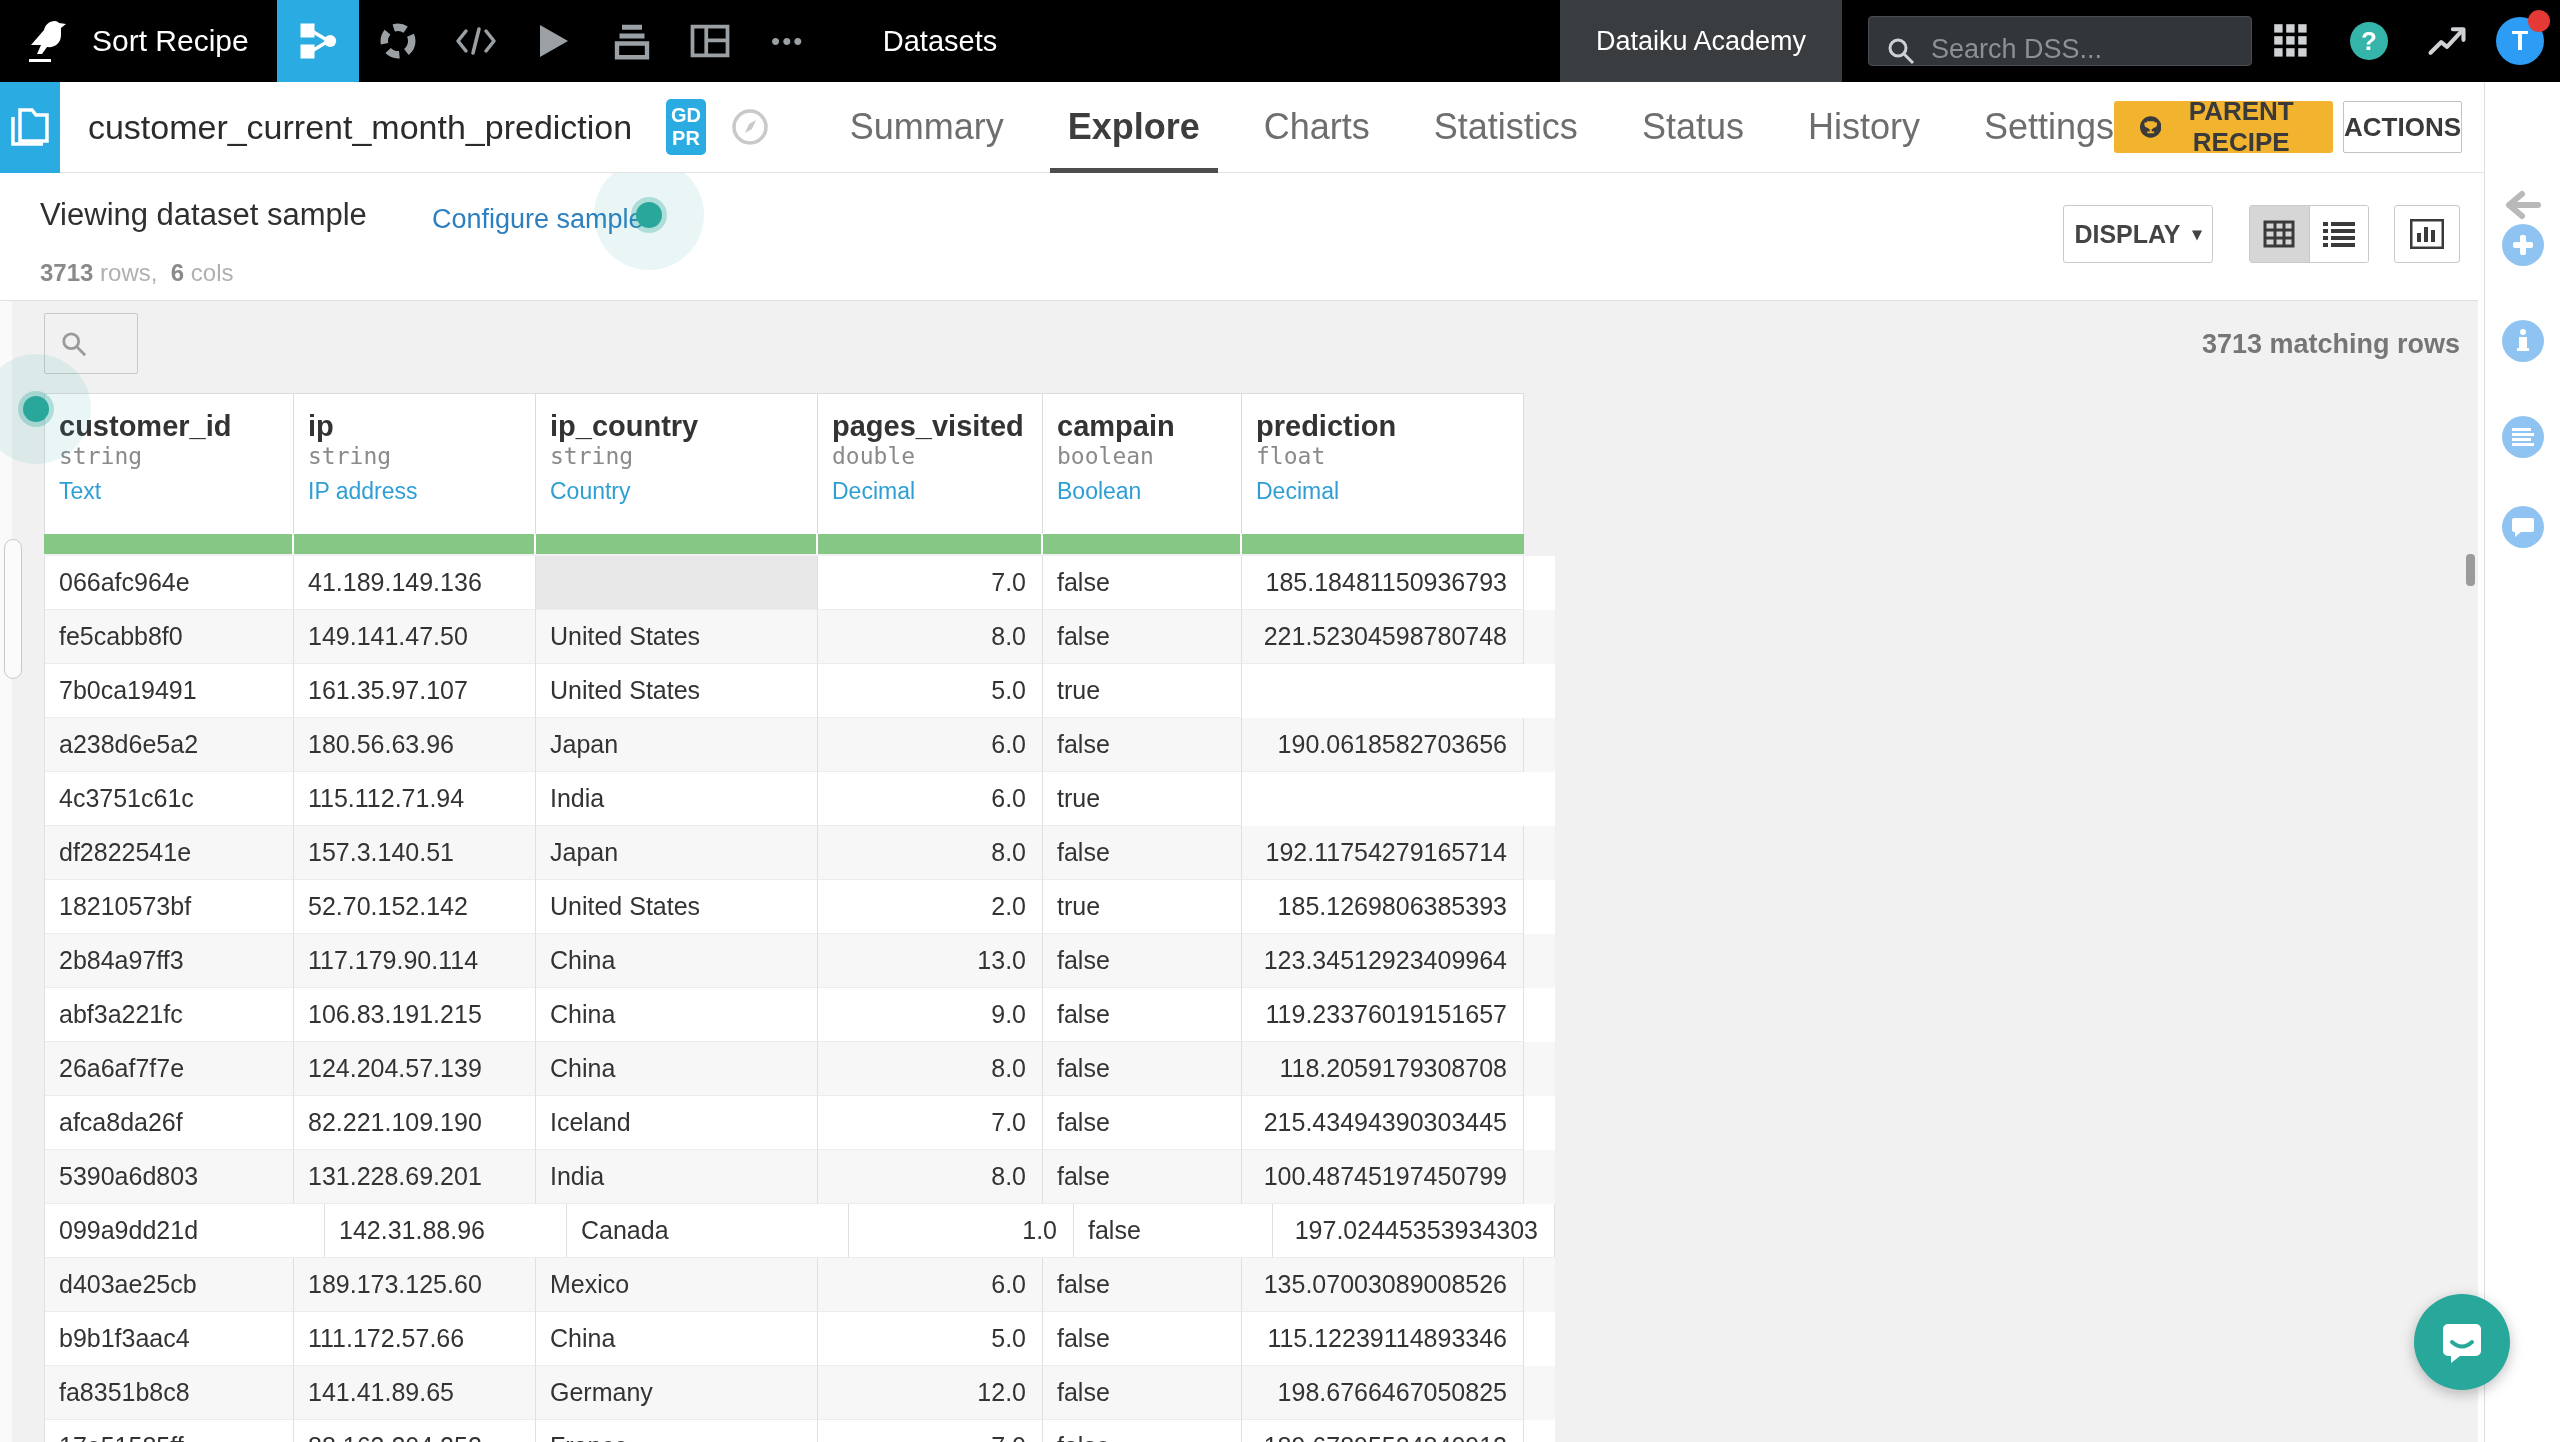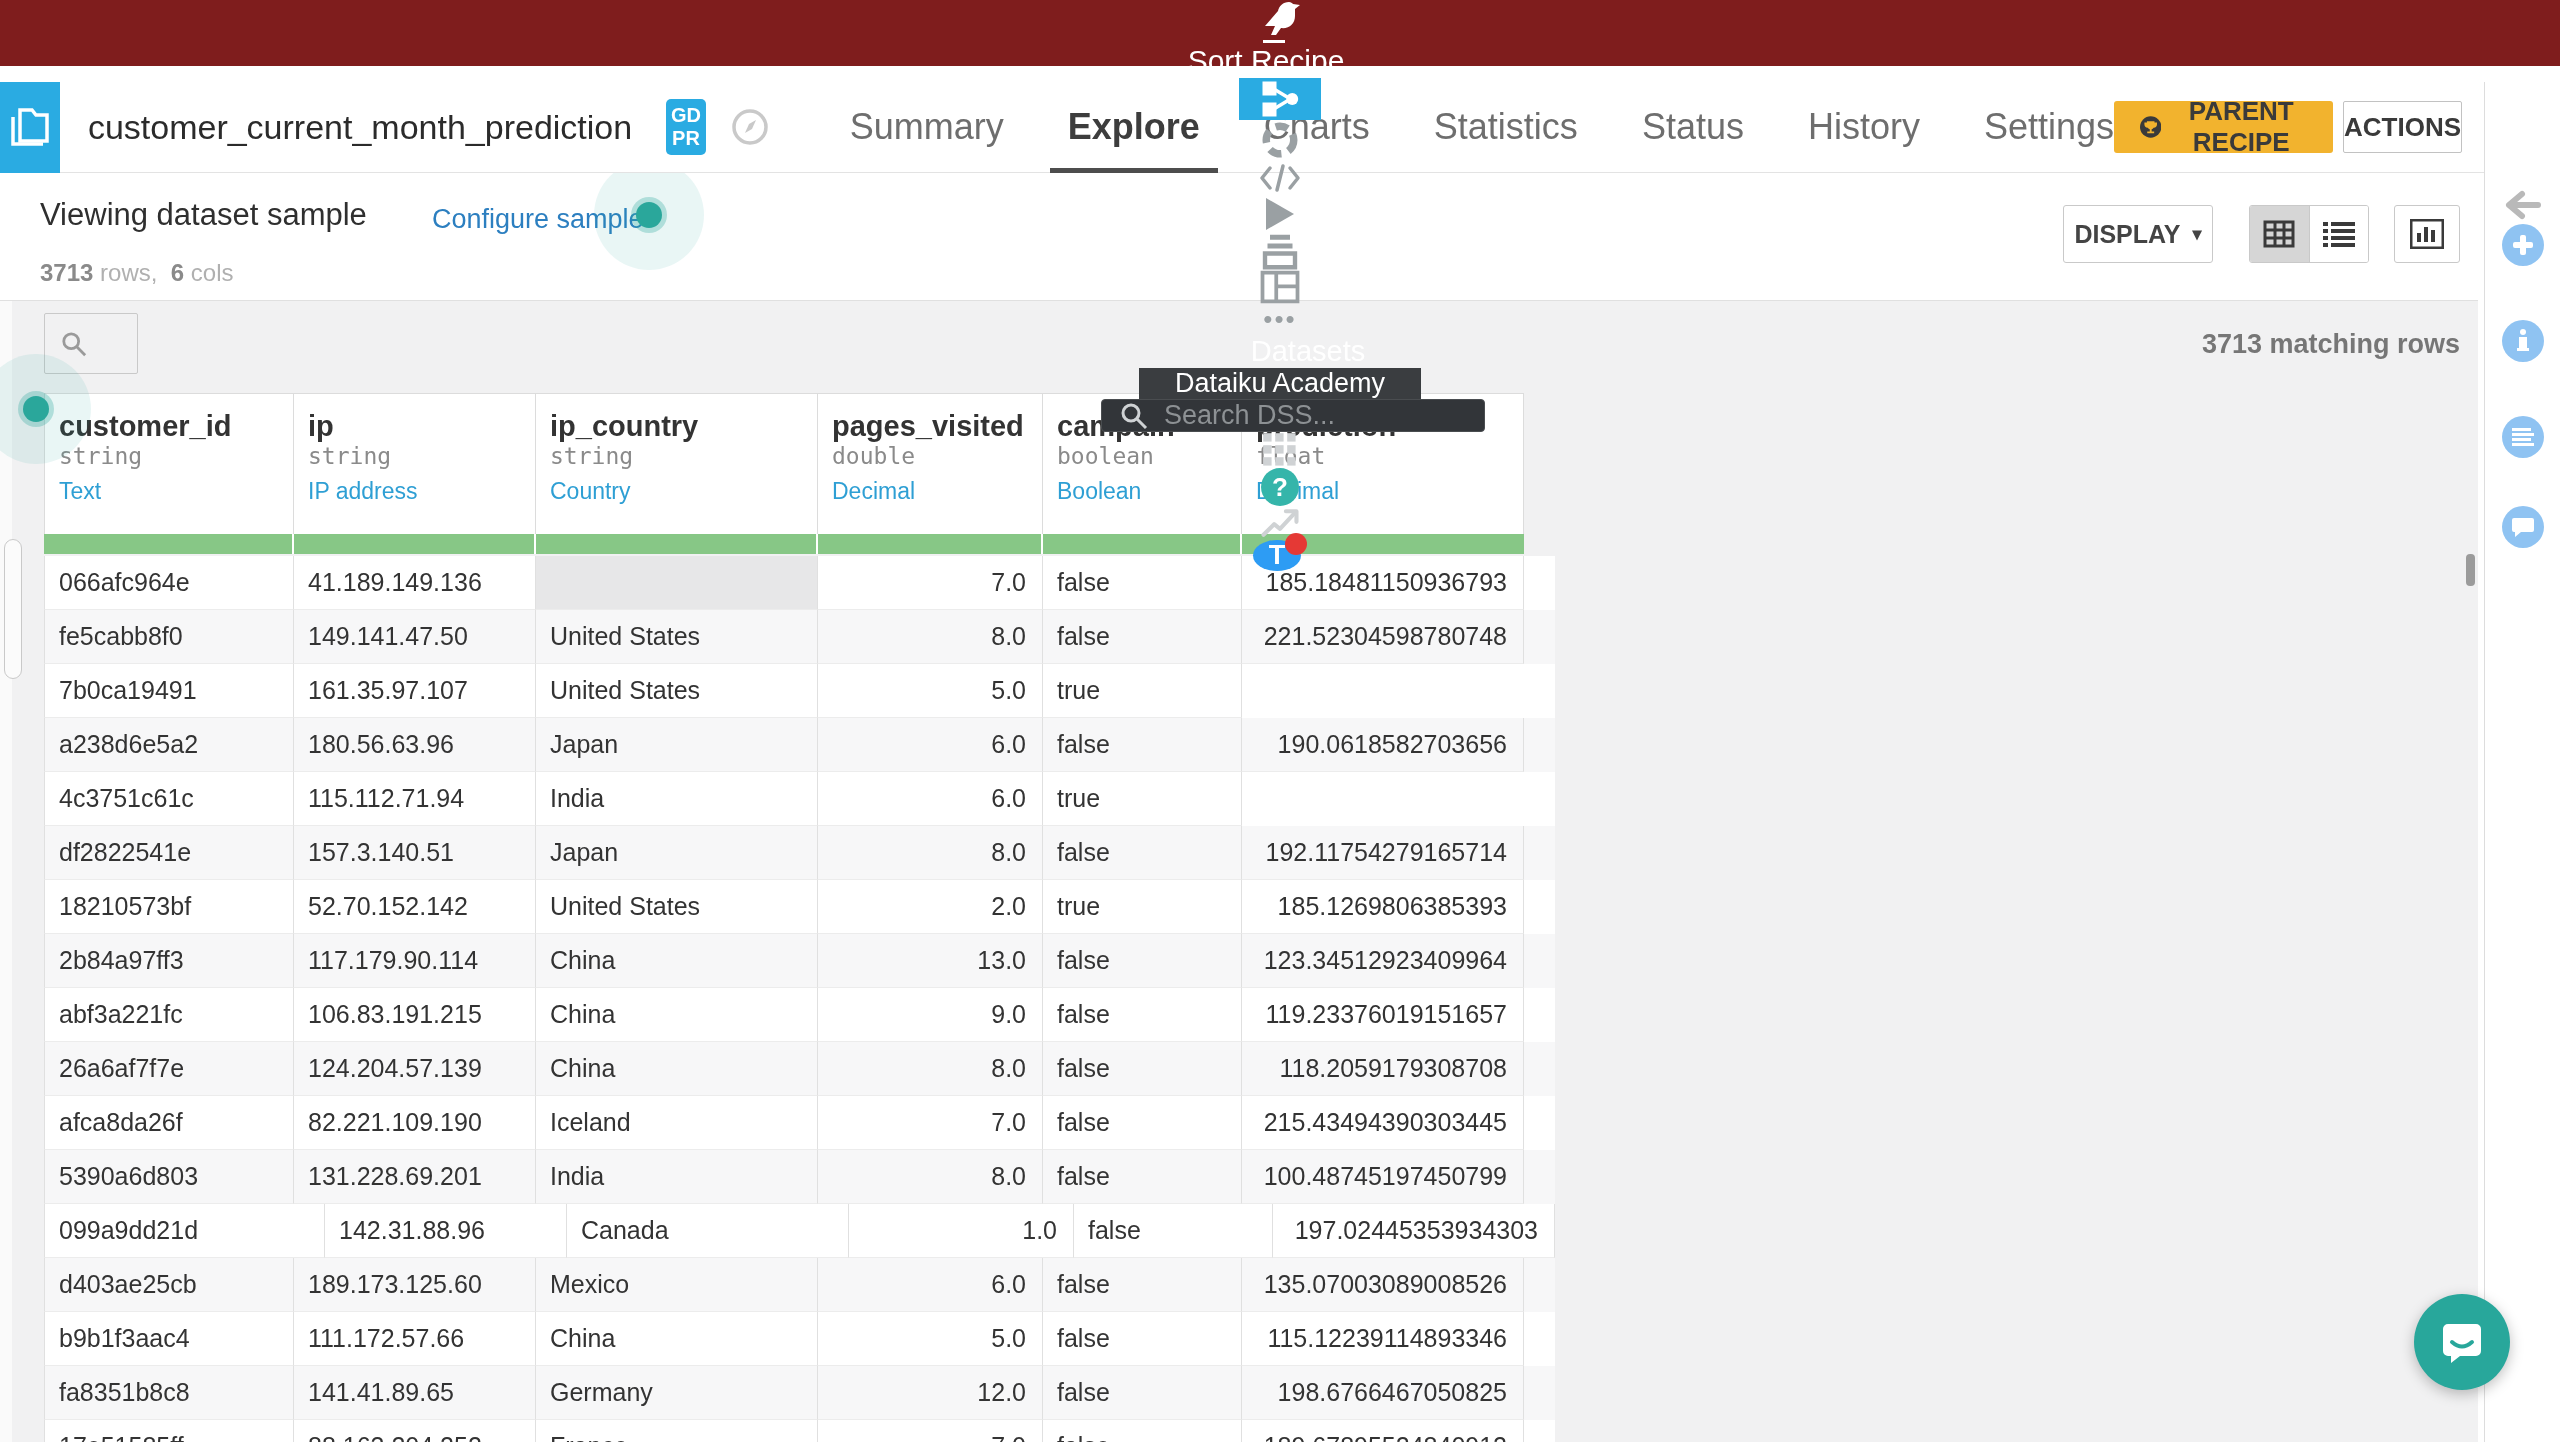--- a/index.html
+++ b/index.html
@@ -1,33 +1,33 @@
 <!DOCTYPE html>
 <html><head>
 <meta charset="utf-8">
 <style>
   * { margin:0; padding:0; box-sizing:border-box; }
   html,body { width:2560px; height:1442px; overflow:hidden; background:#fff;
               font-family:"Liberation Sans", sans-serif; position:relative; }
   .flex-spacer { flex:1; }
 
   
-  .navbar { position:absolute; top:0; left:0; width:2560px; height:66px;
-            background:#7f1d1d; display:flex; align-items:center; z-index:20;flex-direction:column; }
+  .navbar { position:absolute; top:0; left:0; width:2560px; height:82px;
+            background:#000000; display:flex; align-items:center; z-index:20; }
   .logo { width:92px; height:82px; display:flex; align-items:center; justify-content:center; cursor:pointer; }
   .app-title { color:#fff; font-size:30px; margin-right:28px; white-space:nowrap; }
   .flow-tile { width:82px; height:82px; background:#2aabe2; display:flex; align-items:center; justify-content:center; cursor:pointer; }
   .nav-icon { width:78px; height:82px; display:flex; align-items:center; justify-content:center;
               color:#9aa0a3; cursor:pointer; }
   .nav-icon.more { font-size:26px; letter-spacing:2px; color:#9aa0a3; }
   .nav-current { color:#fff; font-size:29px; margin-left:56px; cursor:pointer; }
   .project-badge { height:82px; background:#3a3d40; color:#fff; font-size:27px;
                    display:flex; align-items:center; padding:0 36px; cursor:pointer; white-space:nowrap; }
   .nav-search { width:384px; height:50px; background:#323539; border:1px solid #4a4d50; border-radius:4px;
-                margin-left:26px; display:flex; align-items:center; padding:0 18px; cursor:text; }
+                margin-left:26px; display:flex; align-items:flex-end; padding:0 18px; cursor:text; }
   .nav-search .placeholder { color:#8d9194; font-size:27px; margin-left:16px; }
   .help-circle { width:38px; height:38px; border-radius:50%; background:#35b5aa; color:#fff;
                  font-size:26px; font-weight:bold; display:flex; align-items:center; justify-content:center; cursor:pointer; }
   .avatar { width:48px; height:48px; border-radius:50%; background:#2d9cf4; color:#fff; font-size:27px; font-weight:bold;
             display:flex; align-items:center; justify-content:center; position:relative; margin:0 16px 0 10px; cursor:pointer; }
   .notif-dot { position:absolute; top:-7px; right:-6px; width:22px; height:22px; border-radius:50%; background:#e53935; }
 
   
   .header { position:absolute; top:82px; left:0; width:2484px; height:91px; background:#fff;
             border-bottom:1px solid #e3e3e3; display:flex; align-items:center; z-index:10; }

